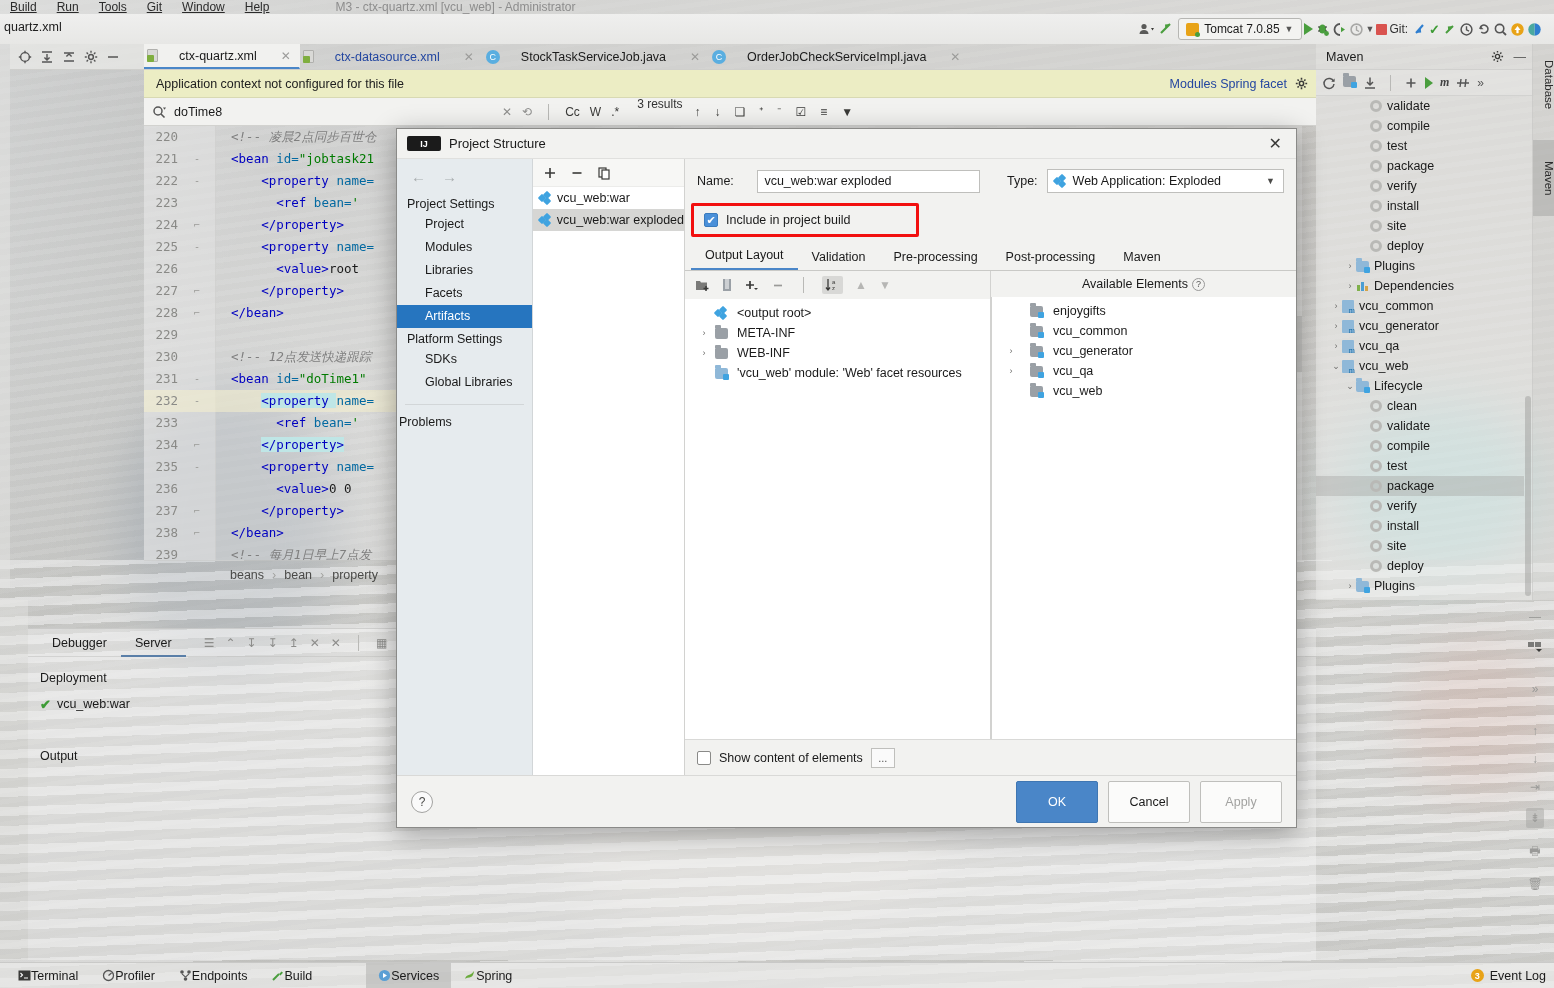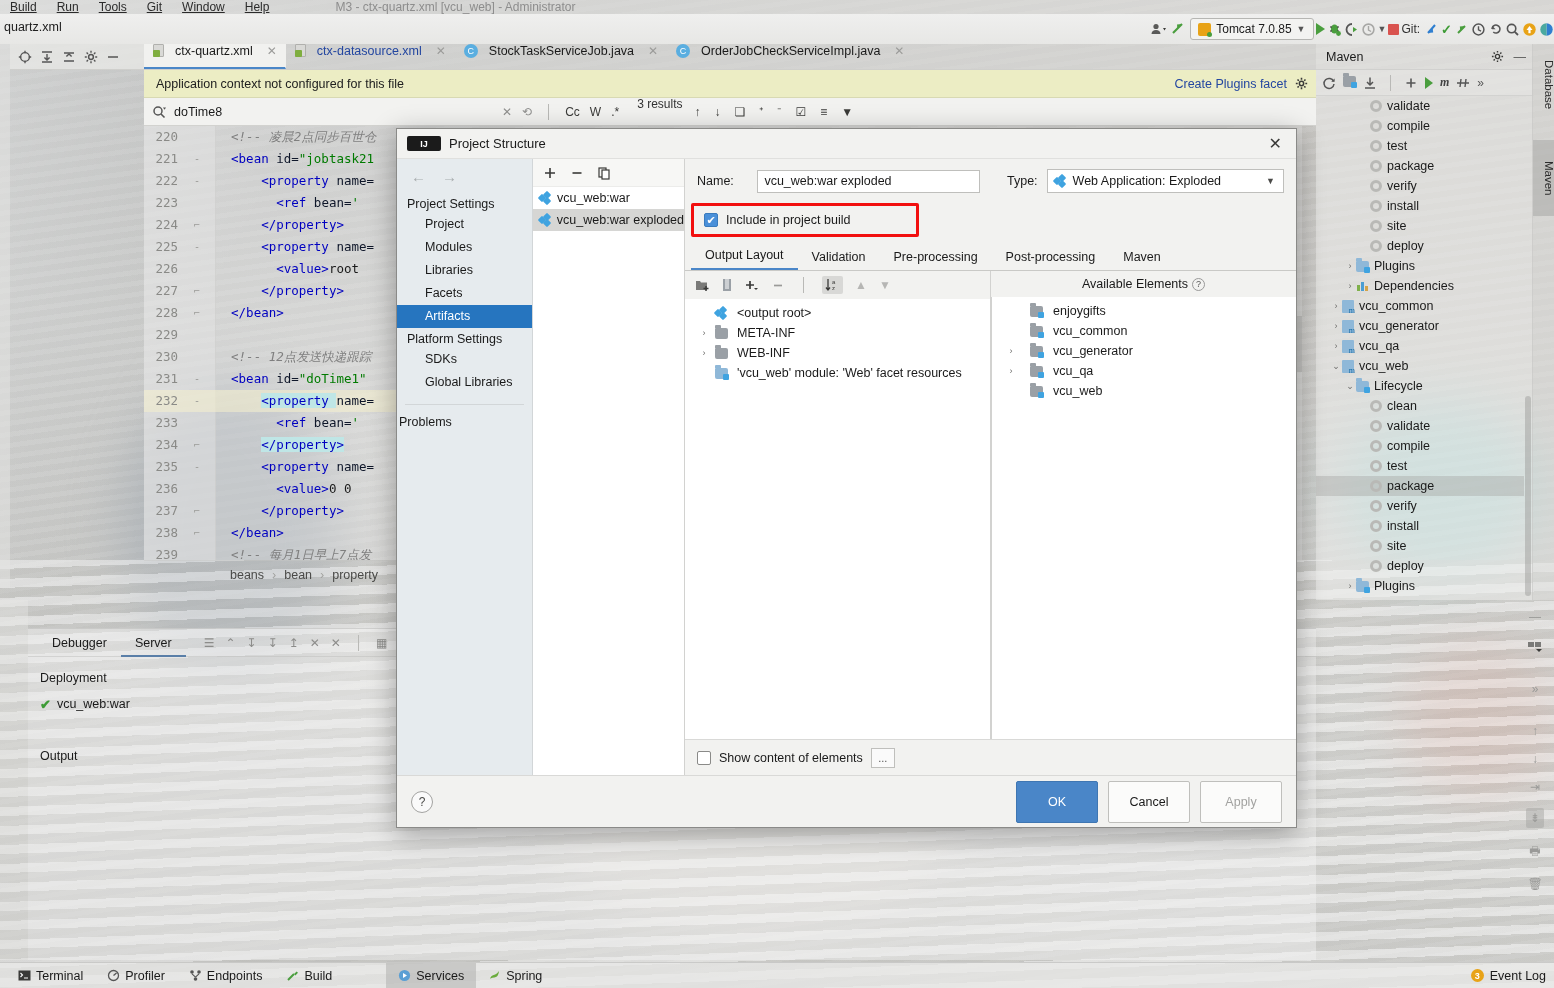--- a/index.html
+++ b/index.html
@@ -51,21 +51,21 @@
 
   
   .topstrip {
     position:absolute; left:0; top:14px; width:1554px; height:30px;
     background: linear-gradient(180deg,#efefee 0%, #e7e7e5 100%);
   }
   .breadcrumb-top {
     position:absolute; left:4px; top:20px; font-size:12.5px; color:#202020;
   }
   .toolbar-right {
-    position:absolute; right:0; top:16px; height:26px;
+    position:absolute; right:12px; top:16px; height:26px;
     display:flex; align-items:center; gap:2px;
   }
   .runcfg {
     display:flex; align-items:center; gap:5px;
     border:1px solid #b6b6b3; border-radius:3px; background:#f3f3f1;
     height:22px; padding:0 7px; font-size:12px; color:#1a1a1a;
   }
   .gitlabel { font-size:12px; color:#303030; margin-right:2px; }
 
   
@@ -84,22 +84,22 @@
     background: rgba(233,233,231,0.75);
     border-bottom:1px solid #cfcfcc;
   }
   .tabsbar {
     position:absolute; left:134px; top:0; right:0; height:26px;
     display:flex; align-items:stretch;
     background: rgba(222,222,220,0.55);
     border-bottom:1px solid #cfcfcc;
   }
   .tab {
-    display:flex; gap:11px;
-    padding:0 8px 0 9px; font-size:12.5px; color:#1a1a1a;
+    display:flex; align-items:center; gap:21px;
+    padding:0 8px 0 3px; font-size:12.5px; color:#1a1a1a;
     border-right:1px solid transparent; white-space:nowrap;
   }
   .tab.active { background:#f1f1ef; border-bottom:2px solid #4a86c8; }
   .tab .x { color:#9b9b99; font-size:12px; margin-left:3px; }
   .tab.xml-tab span.lbl { color:#1a1a1a; }
   .tab.xml-tab.inactive span.lbl { color:#2346a0; }
 
   .notifybar {
     position:absolute; left:134px; top:26px; right:0; height:28px;
     background:#ecedc4; border-bottom:1px solid #d8d9b3;
@@ -134,21 +134,21 @@
     background: rgba(232,232,230,0.42);
     border-right:1px solid rgba(200,200,198,0.5);
   }
   .codelines { position:absolute; left:0; top:0; right:0; bottom:0; }
   .cl { height:22px; line-height:22px; display:flex; white-space:pre; }
   .cl.hl { background: rgba(245,240,205,0.55); }
   .ln { width:44px; text-align:right; color:#8a8a87; padding-right:10px; flex:0 0 44px; }
   .fold { width:18px; text-align:center; color:#9b9b98; flex:0 0 18px; font-size:10px;}
   .code { padding-left:10px; }
   .k { color:#0000c0; }
-  .attr { color:#0f172a; }
+  .attr { color:#0369a1; }
   .str { color:#007a00; }
   .cmt { color:#7f7f7f; font-style:italic; }
   .hlsel { background:#bfe6e6; }
 
   .minimapbar {
     position:absolute; right:14px; top:82px; width:26px; bottom:28px;
     background: rgba(236,236,234,0.35);
   }
   .mm-mark { position:absolute; left:4px; width:17px; height:3px; background:#e8b60c; }
   .mm-mark.brown { background:#8a5a1a; }
@@ -226,21 +226,21 @@
   }
 
   
   .statusbar {
     position:absolute; left:0; bottom:0; width:1554px; height:26px;
     background: rgba(234,234,232,0.75);
     border-top:1px solid rgba(190,190,188,0.7);
     display:flex; align-items:center; gap:0; padding-left:6px;
     font-size:12.5px; color:#1a1a1a;
   }
-  .sb-item { display:flex; align-items:center; gap:5px; padding:0 12px; height:26px; }
+  .sb-item { display:flex; align-items:center; padding:0 12px; height:26px; }
   .sb-item.active { background: rgba(176,176,174,0.55); margin-left: 42px; }
   .sb-right { position:absolute; right:8px; display:flex; align-items:center; gap:6px; }
   .badge-count {
     display:inline-flex; align-items:center; justify-content:center;
     width:13px; height:13px; border-radius:50%; background:#e8a317; color:#fff;
     font-size:9px; font-weight:bold;
   }
 
   
   .modal {
@@ -523,21 +523,21 @@
       <div class="tab">
         <span class="javafile-ico green">C</span>
         <span class="lbl">OrderJobCheckServiceImpl.java</span>
         <span class="x">✕</span>
       </div>
     </div>
 
     <div class="notifybar">
       <span>Application context not configured for this file</span>
       <span class="row" style="gap:8px;">
-        <a href="#">Create Plugins facet</a>
+        <a href="#">Modules Spring facet</a>
         <span class="ico">
             <svg width="13" height="13" viewBox="0 0 14 14">
               <circle cx="7" cy="7" r="2.3" stroke="#3a3a38" stroke-width="1.6" fill="none"></circle>
               <path d="M7 .9v2M7 11.1v2M.9 7h2M11.1 7h2M2.7 2.7l1.4 1.4M9.9 9.9l1.4 1.4M11.3 2.7L9.9 4.1M4.1 9.9l-1.4 1.4" stroke="#3a3a38" stroke-width="1.7"></path>
             </svg>
           </span>
       </span>
     </div>
 
     <div class="findbar">

